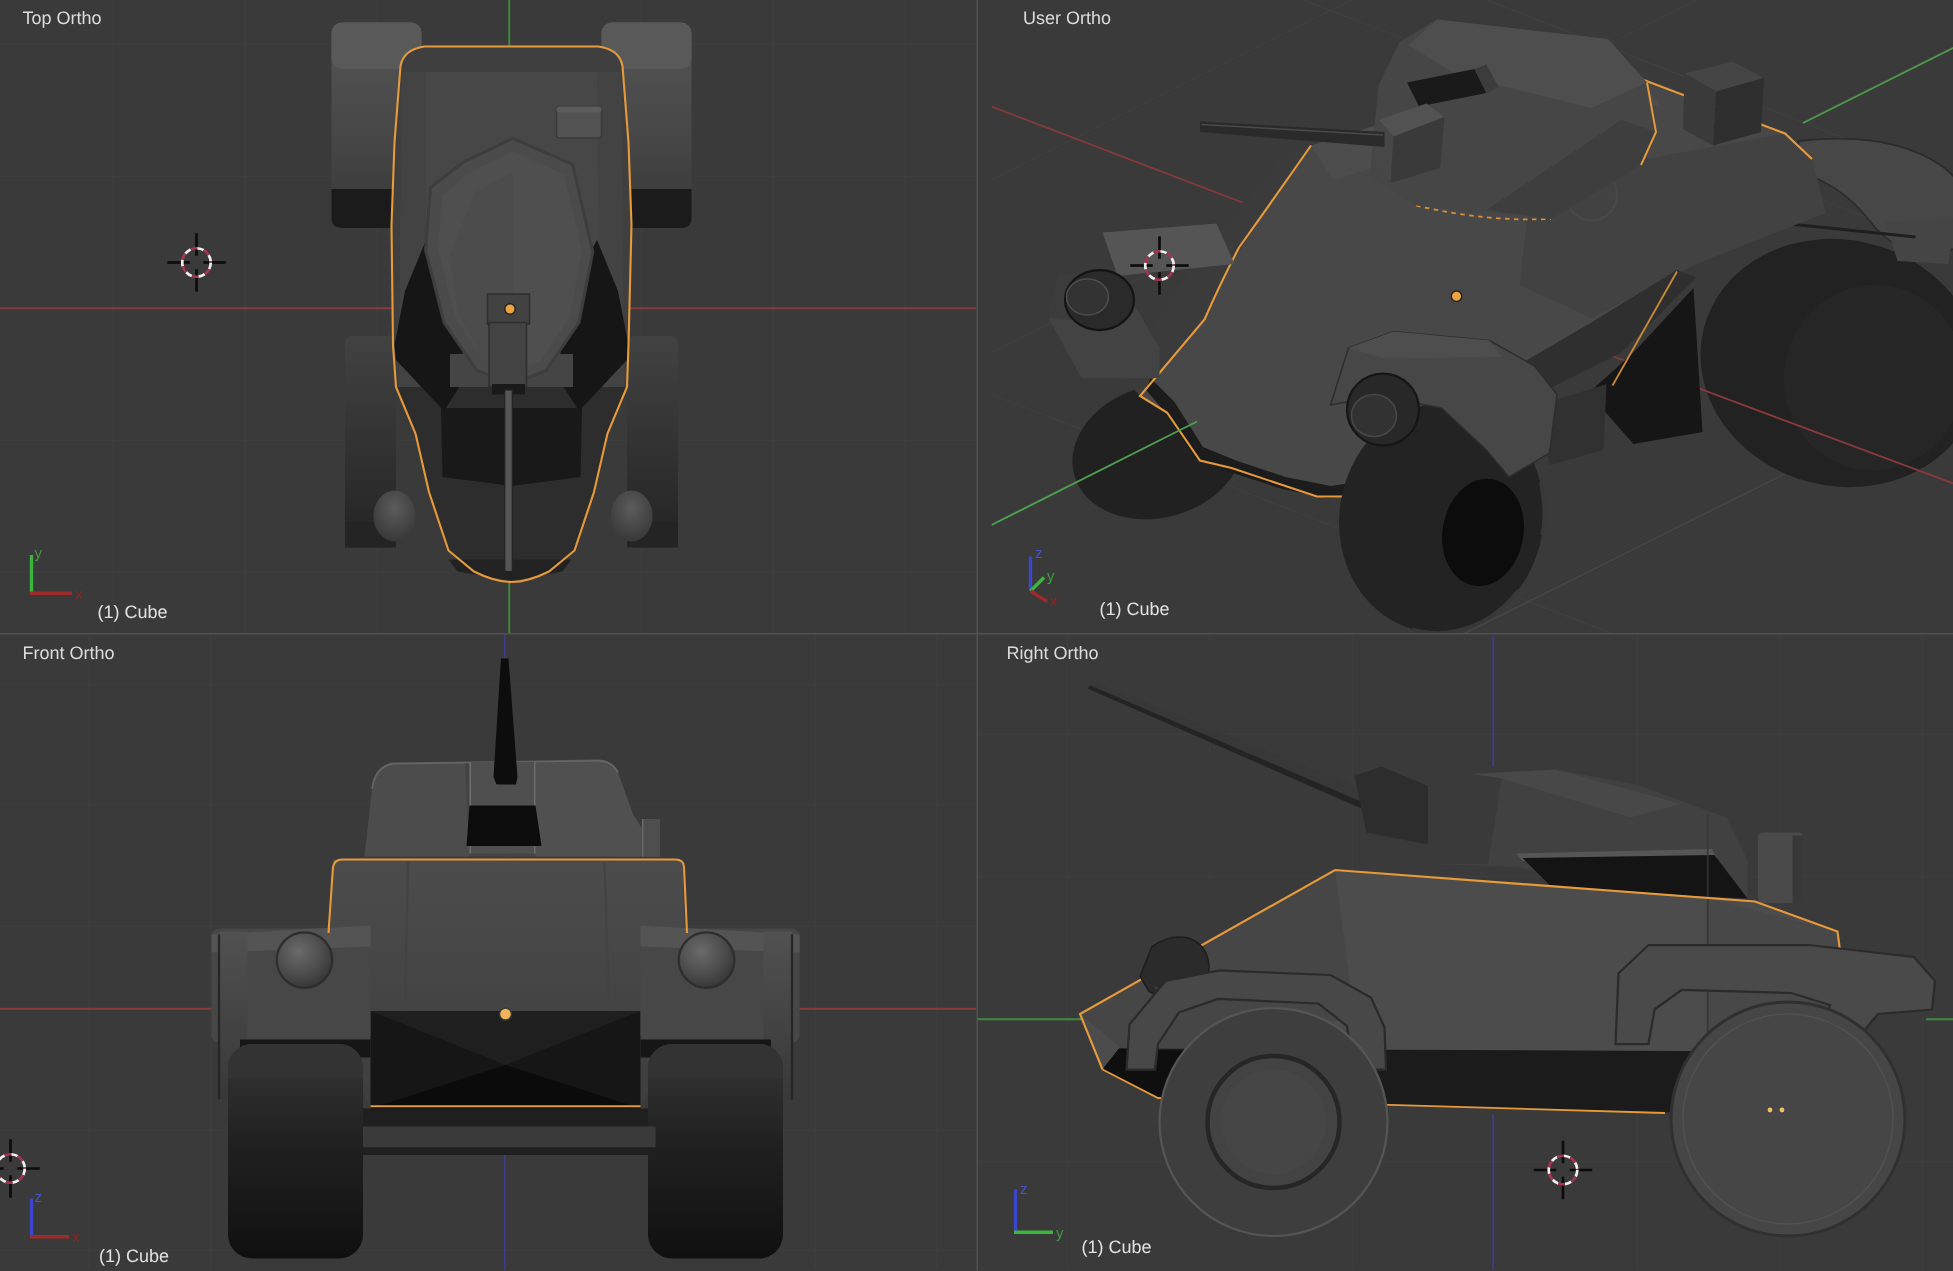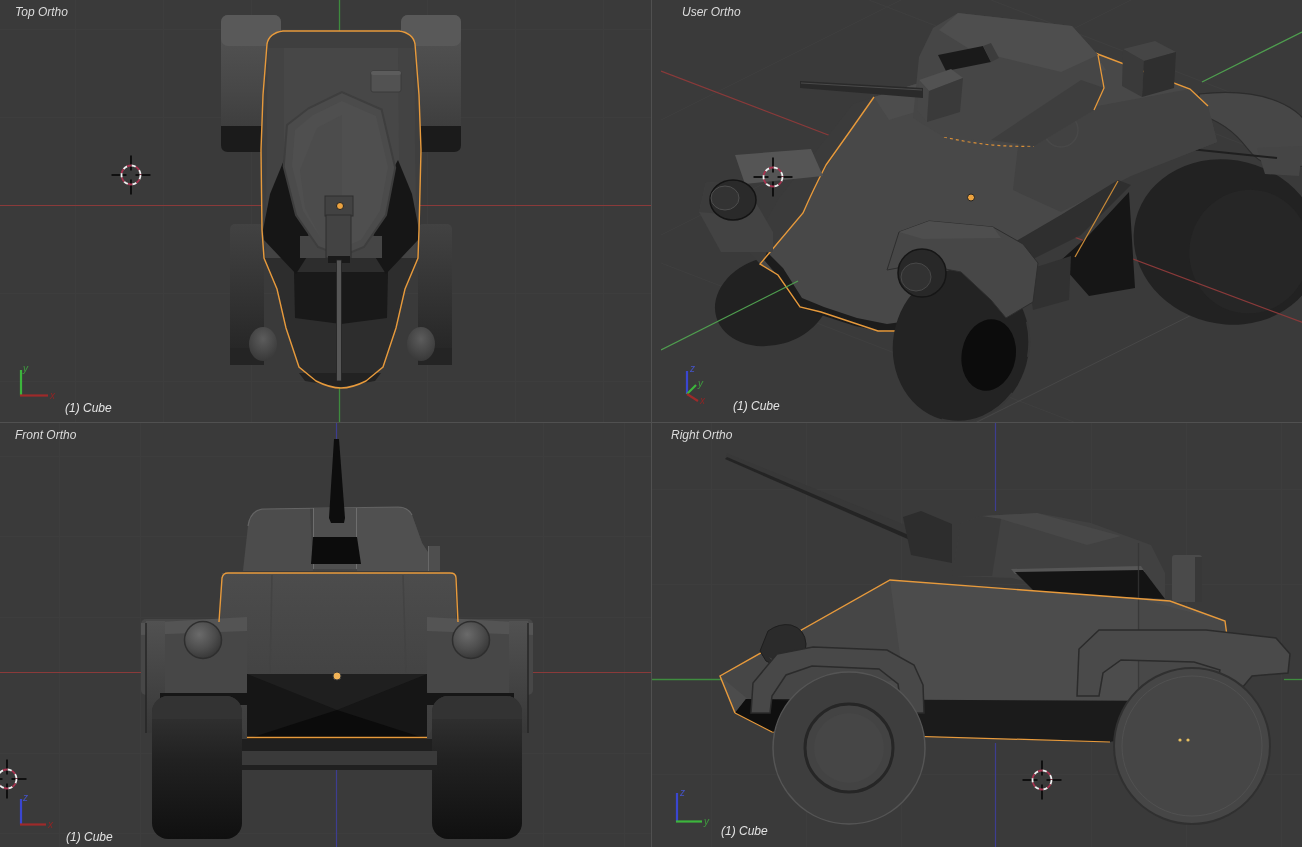--- a/index.html
+++ b/index.html
@@ -1,17 +1,17 @@
 <!DOCTYPE html>
 <html><head>
 <meta charset="utf-8">
 <style>
 html,body{margin:0;padding:0;width:1302px;height:847px;background:#3a3a3a;overflow:hidden;
 font-family:"Liberation Sans",sans-serif;}
-.q{position:absolute;font-style:italic;}
+.q{position:absolute;}
 svg text{font-family:"Liberation Sans",sans-serif;}
 #divh{position:absolute;left:0;top:422px;width:1302px;height:1px;background:#505050;z-index:50;}
 #divv{position:absolute;left:651px;top:0;width:1px;height:847px;background:#505050;z-index:50;}
 </style>
 </head>
 <body>
 <div id="divh"></div>
 <div id="divv"></div>
 
 <div class="q" style="left:0;top:0">

